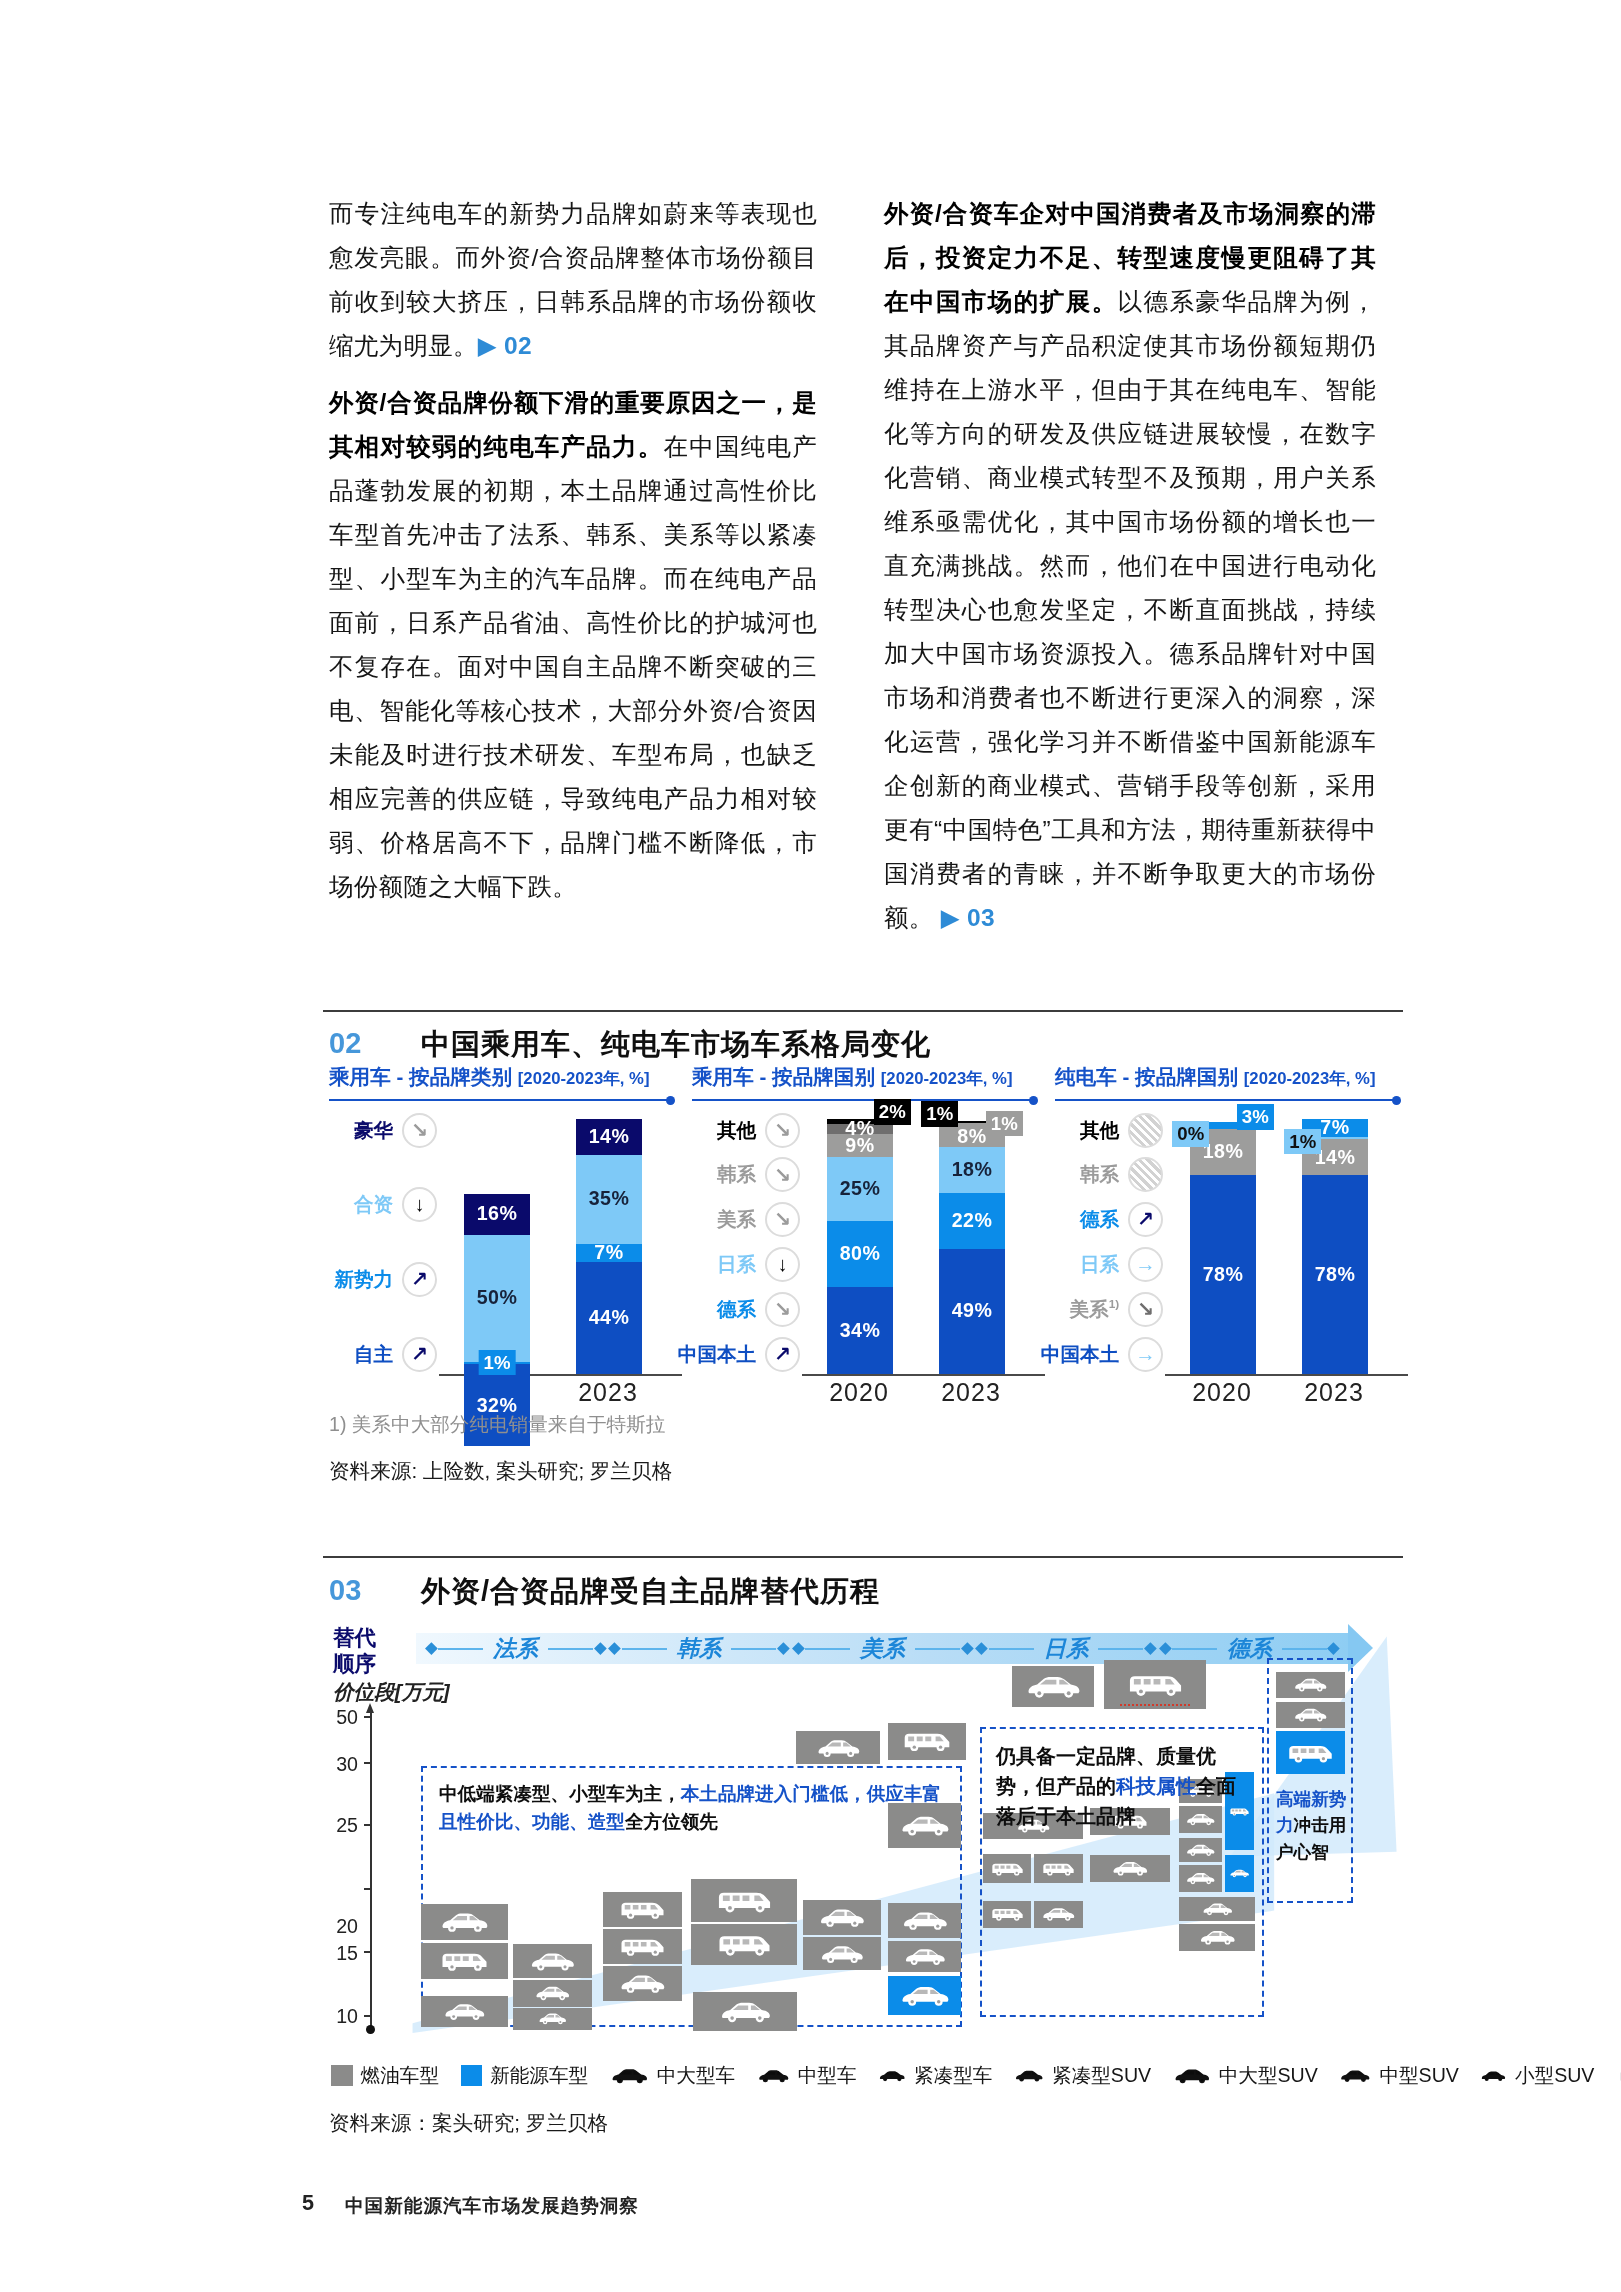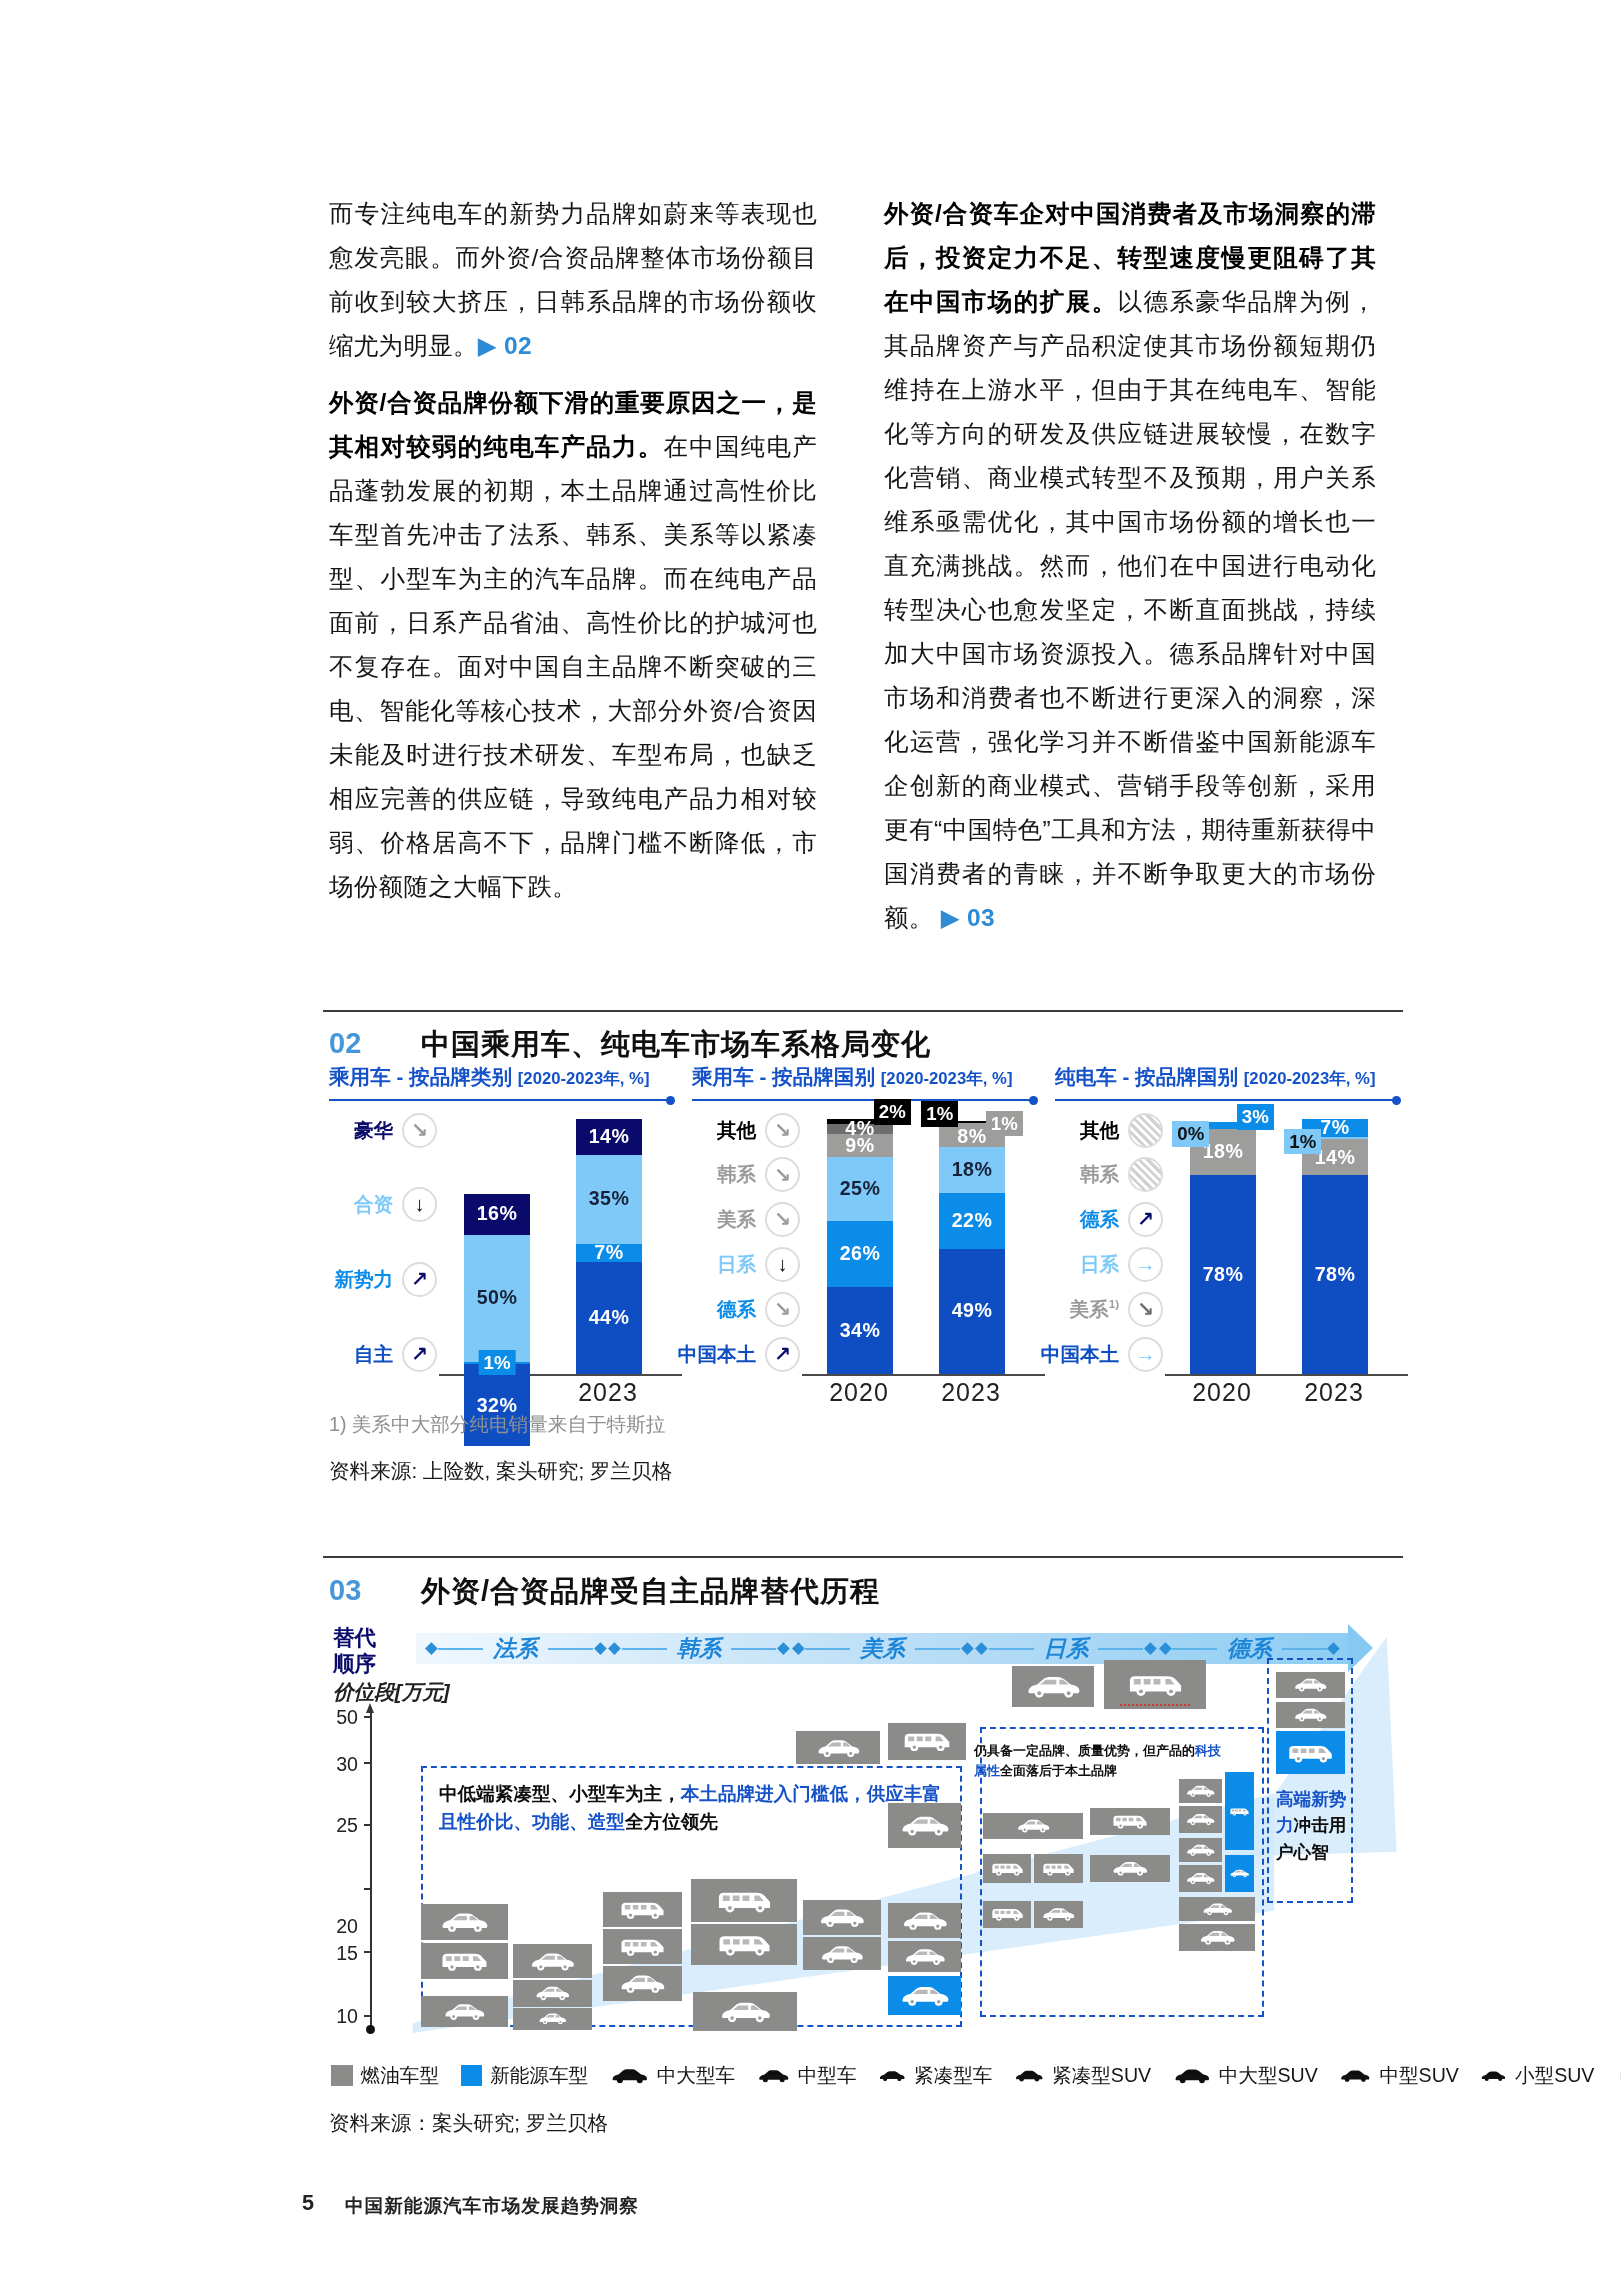--- a/index.html
+++ b/index.html
@@ -222,21 +222,21 @@
           <div class="seg" style="height: 10.2px; background: rgb(111, 110, 110);">
             <span style="color: rgb(255, 255, 255);">4%</span>
           </div>
           <div class="seg" style="height: 23px; background: rgb(157, 157, 156);">
             <span style="color: rgb(255, 255, 255);">9%</span>
           </div>
           <div class="seg" style="height: 64px; background: rgb(126, 201, 247);">
             <span style="color: rgb(23, 34, 58);">25%</span>
           </div>
           <div class="seg" style="height: 66px; background: rgb(11, 140, 233);">
-            <span style="color: rgb(255, 255, 255);">26%</span>
+            <span style="color: rgb(255, 255, 255);">80%</span>
           </div>
           <div class="seg" style="height: 87px; background: rgb(14, 78, 194);">
             <span style="color: rgb(255, 255, 255);">34%</span>
           </div>
         </div>
         <div class="cat" style="left: 240px;">2023</div>
         <div class="bar" style="left: 247px; height: 253px;">
           <div class="seg" style="height: 2.9px; background: rgb(0, 0, 0);"></div>
           <div class="callout" style="background: rgb(0, 0, 0); color: rgb(255, 255, 255); top: -19.6px; left: -17.6px;">1%</div>
           <div class="seg" style="height: 2.9px; background: rgb(157, 157, 156);"></div>
@@ -584,21 +584,21 @@
         </svg>
       </div>
       <div class="tile nev" style="left: 1276px; top: 1731px; width: 69px; height: 43px;">
         <svg width="49" height="26" viewBox="0 0 60 26" preserveAspectRatio="xMidYMid meet">
           <use href="#ic-van"></use>
         </svg>
       </div>
     </div>
 
   <div class="ann" id="ann1" style="left:439px;top:1780px;width:512px;font-size:18.6px"><span>中低端紧凑型、小型车为主，</span><span class="blue">本土品牌进入门槛低，供应丰富且性价比、功能、造型</span><span>全方位领先</span></div>
-  <div class="ann" id="ann2" style="left:974px;top:1741px;width:259px;font-size:13px"><span>仍具备一定品牌、质量优势，但产品的</span><span class="blue">科技属性</span><span>全面落后于本土品牌</span></div>
+  <div class="ann" id="ann2" style="left:996px;top:1741px;width:259px;font-size:20px"><span>仍具备一定品牌、质量优势，但产品的</span><span class="blue">科技属性</span><span>全面落后于本土品牌</span></div>
   <div class="ann" id="ann3" style="left:1276px;top:1786px;width:73px;font-size:17.6px"><span class="blue">高端新势力</span><span>冲击用户心智</span></div>
 
   <div class="legend03" id="legend03">
       <span class="lg3-item">
         <span class="sw ice"></span>
         <span>燃油车型</span>
       </span>
       <span class="lg3-item">
         <span class="sw nev"></span>
         <span>新能源车型</span>

